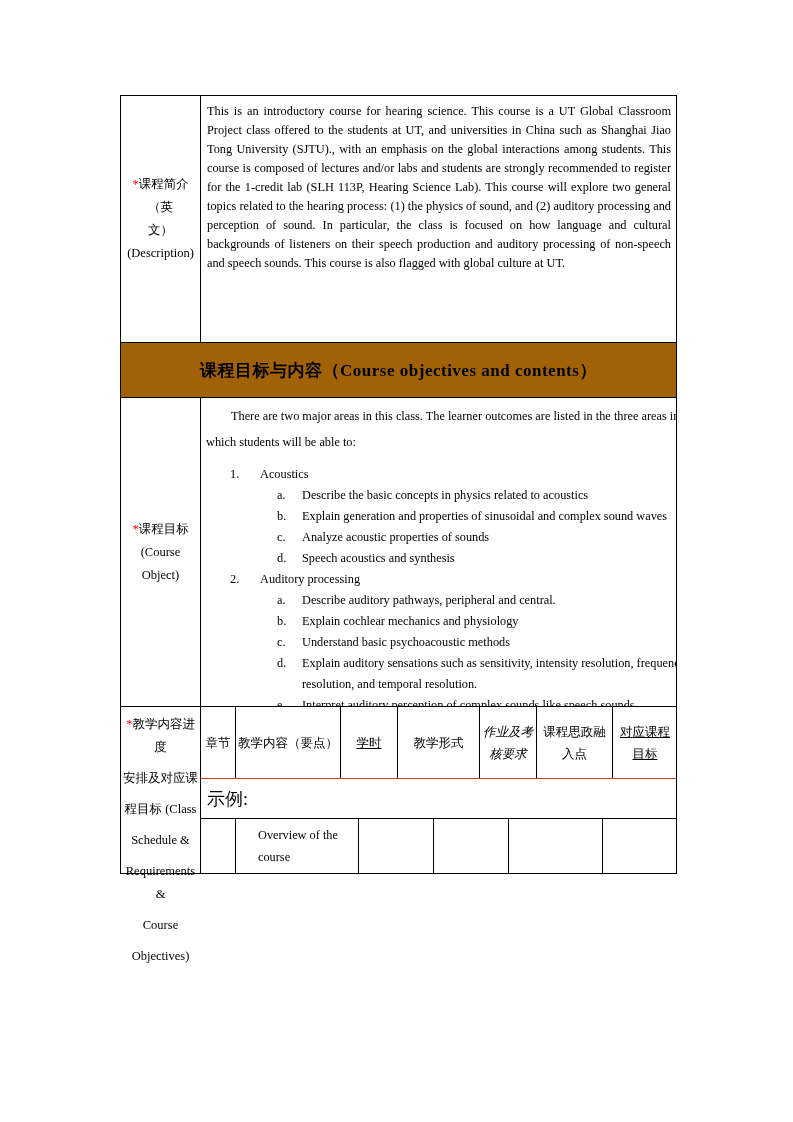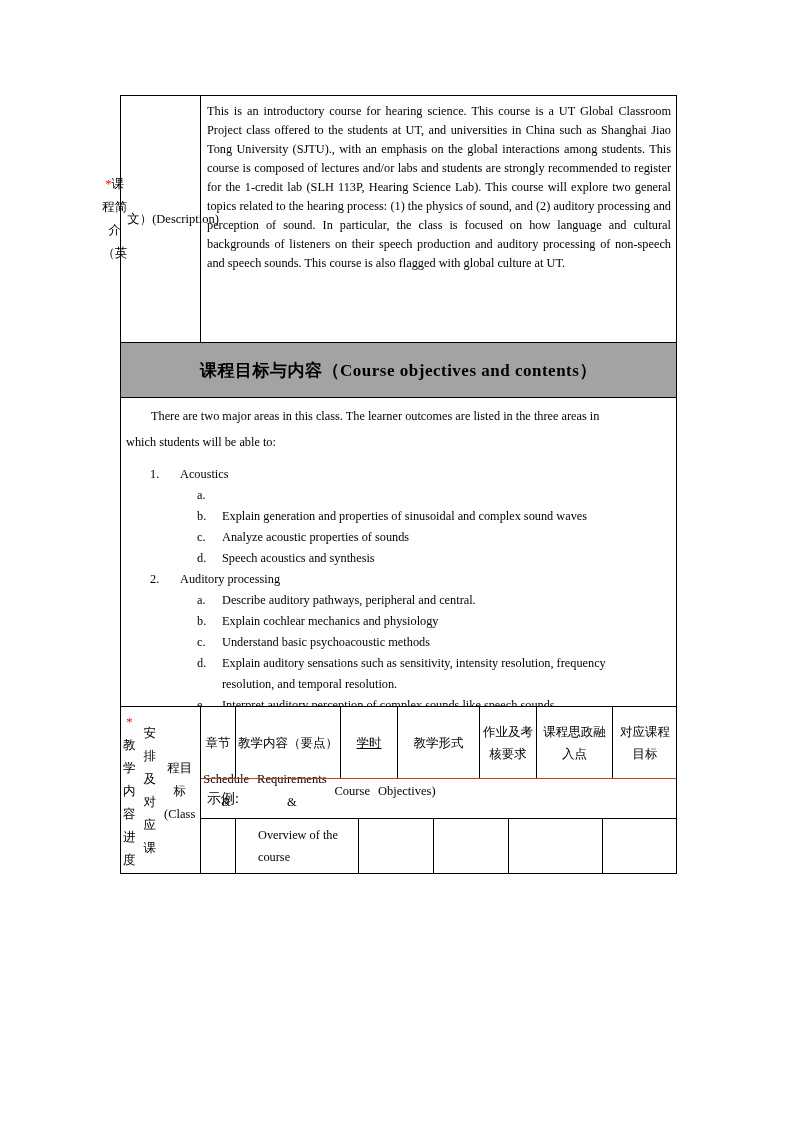--- a/index.html
+++ b/index.html
@@ -15,61 +15,61 @@
   }
   .trow { display: flex; border-bottom: 1px solid #000; }
   .trow:last-child { border-bottom: none; }
   .r-desc  { height: 247px; }
   .r-gray  { height: 55px; }
   .r-obj   { height: 309px; }
   .r-sched { height: 166px; }
 
   .label-cell {
     width: 80px; flex: none; border-right: 1px solid #000;
-    display: flex; flex-direction: row; justify-content: center; align-items: center;
+    display: flex; flex-direction: column; justify-content: center; align-items: center;
     text-align: center; font-size: 12.5px; line-height: 23px; padding: 4px 2px;
   }
   .label-cell.top { justify-content: flex-start; padding-top: 6px; gap: 8px; }
   .content-cell { flex: 1; min-width: 0; overflow: hidden; }
   .req { color: #ff0000; }
 
   .desc-cell { padding: 6px 5px 0 6px; }
   .desc-text { font-size: 12.3px; line-height: 19px; text-align: justify; }
 
-  .gray-row { background: #a3a3a3; align-items: center; justify-content: center; }
+  .gray-row { background: #a16207; align-items: center; justify-content: center; }
   .gray-title { font-weight: bold; font-size: 17px; letter-spacing: 0.5px; }
 
   .obj-cell { padding: 5px 0 0 5px; font-size: 12.3px; }
   .obj-intro { margin: 0 0 9px 0; text-indent: 25px; line-height: 26px; width: 505px; }
   .li1 { display: flex; line-height: 21px; }
   .li1 .n { flex: none; margin-left: 24px; width: 30px; }
   .li2 { display: flex; line-height: 21px; }
   .li2 .l { flex: none; margin-left: 71px; width: 25px; }
   .li2 .t { flex: none; width: 384px; }
 
   .sched-cell { display: flex; flex-direction: column; }
   .sh-row { display: flex; height: 72px; border-bottom: 1px solid #c2410c; }
   .sh-cell {
     flex: none; display: flex; align-items: center; justify-content: center;
     text-align: center; font-size: 12.5px; line-height: 22px;
     border-right: 1px solid #000; padding: 0 2px;
   }
   .ex-row {
     height: 40px; border-bottom: 1px solid #000;
-    display: flex; align-items: center; padding-left: 6px; font-size: 14px;
+    display: flex; align-items: center; padding-left: 6px; font-size: 18px;
   }
   .sd-row { display: flex; flex: 1; gap: 18px; }
   .sd-cell {
     flex: none; border-right: 1px solid #000;
     display: flex; align-items: center;
     padding: 2px 4px; font-size: 12.3px; line-height: 22px;
   }
   .c1 { width: 35px; }  .c2 { width: 105px; } .c3 { width: 57px; text-decoration: underline; }
-  .c4 { width: 82px; }  .c5 { width: 57px; }  .c6 { width: 76px; }
-  .c7 { width: 64px; border-right: none; }
+  .c4 { width: 82px; }  .c5 { width: 57px; font-style: italic; }  .c6 { width: 76px; }
+  .c7 { width: 64px; border-right: none; text-decoration: underline; }
 </style>
 </head>
 <body>
 
 <div class="page">
   <div class="doc-table">
 
     <div class="trow r-desc">
       <div class="label-cell">
         <div><span class="req">*</span><span>课程简介（英</span></div>
@@ -79,29 +79,34 @@
       <div class="content-cell desc-cell">
         <p class="desc-text">This is an introductory course for hearing science. This course is a UT Global Classroom Project class offered to the students at UT, and universities in China such as Shanghai Jiao Tong University (SJTU)., with an emphasis on the global interactions among students. This course is composed of lectures and/or labs and students are strongly recommended to register for the 1-credit lab (SLH 113P, Hearing Science Lab). This course will explore two general topics related to the hearing process: (1) the physics of sound, and (2) auditory processing and perception of sound. In particular, the class is focused on how language and cultural backgrounds of listeners on their speech production and auditory processing of non-speech and speech sounds. This course is also flagged with global culture at UT.</p>
       </div>
     </div>
 
     <div class="trow r-gray gray-row">
       <div class="gray-title">课程目标与内容（Course objectives and contents）</div>
     </div>
 
     <div class="trow r-obj">
+      <div class="label-cell">
+        <div><span class="req">*</span><span>课程目标</span></div>
+        <div>(Course Object)</div>
+      </div>
       <div class="content-cell obj-cell">
         <p class="obj-intro">There are two major areas in this class. The learner outcomes are listed in the three areas in which students will be able to:</p>
 
         <div class="li1">
           <span class="n">1.</span>
           <span>Acoustics</span>
         </div>
         <div class="li2">
           <span class="l">a.</span>
+          <span class="t">Describe the basic concepts in physics related to acoustics</span>
         </div>
         <div class="li2">
           <span class="l">b.</span>
           <span class="t">Explain generation and properties of sinusoidal and complex sound waves</span>
         </div>
         <div class="li2">
           <span class="l">c.</span>
           <span class="t">Analyze acoustic properties of sounds</span>
         </div>
         <div class="li2">

